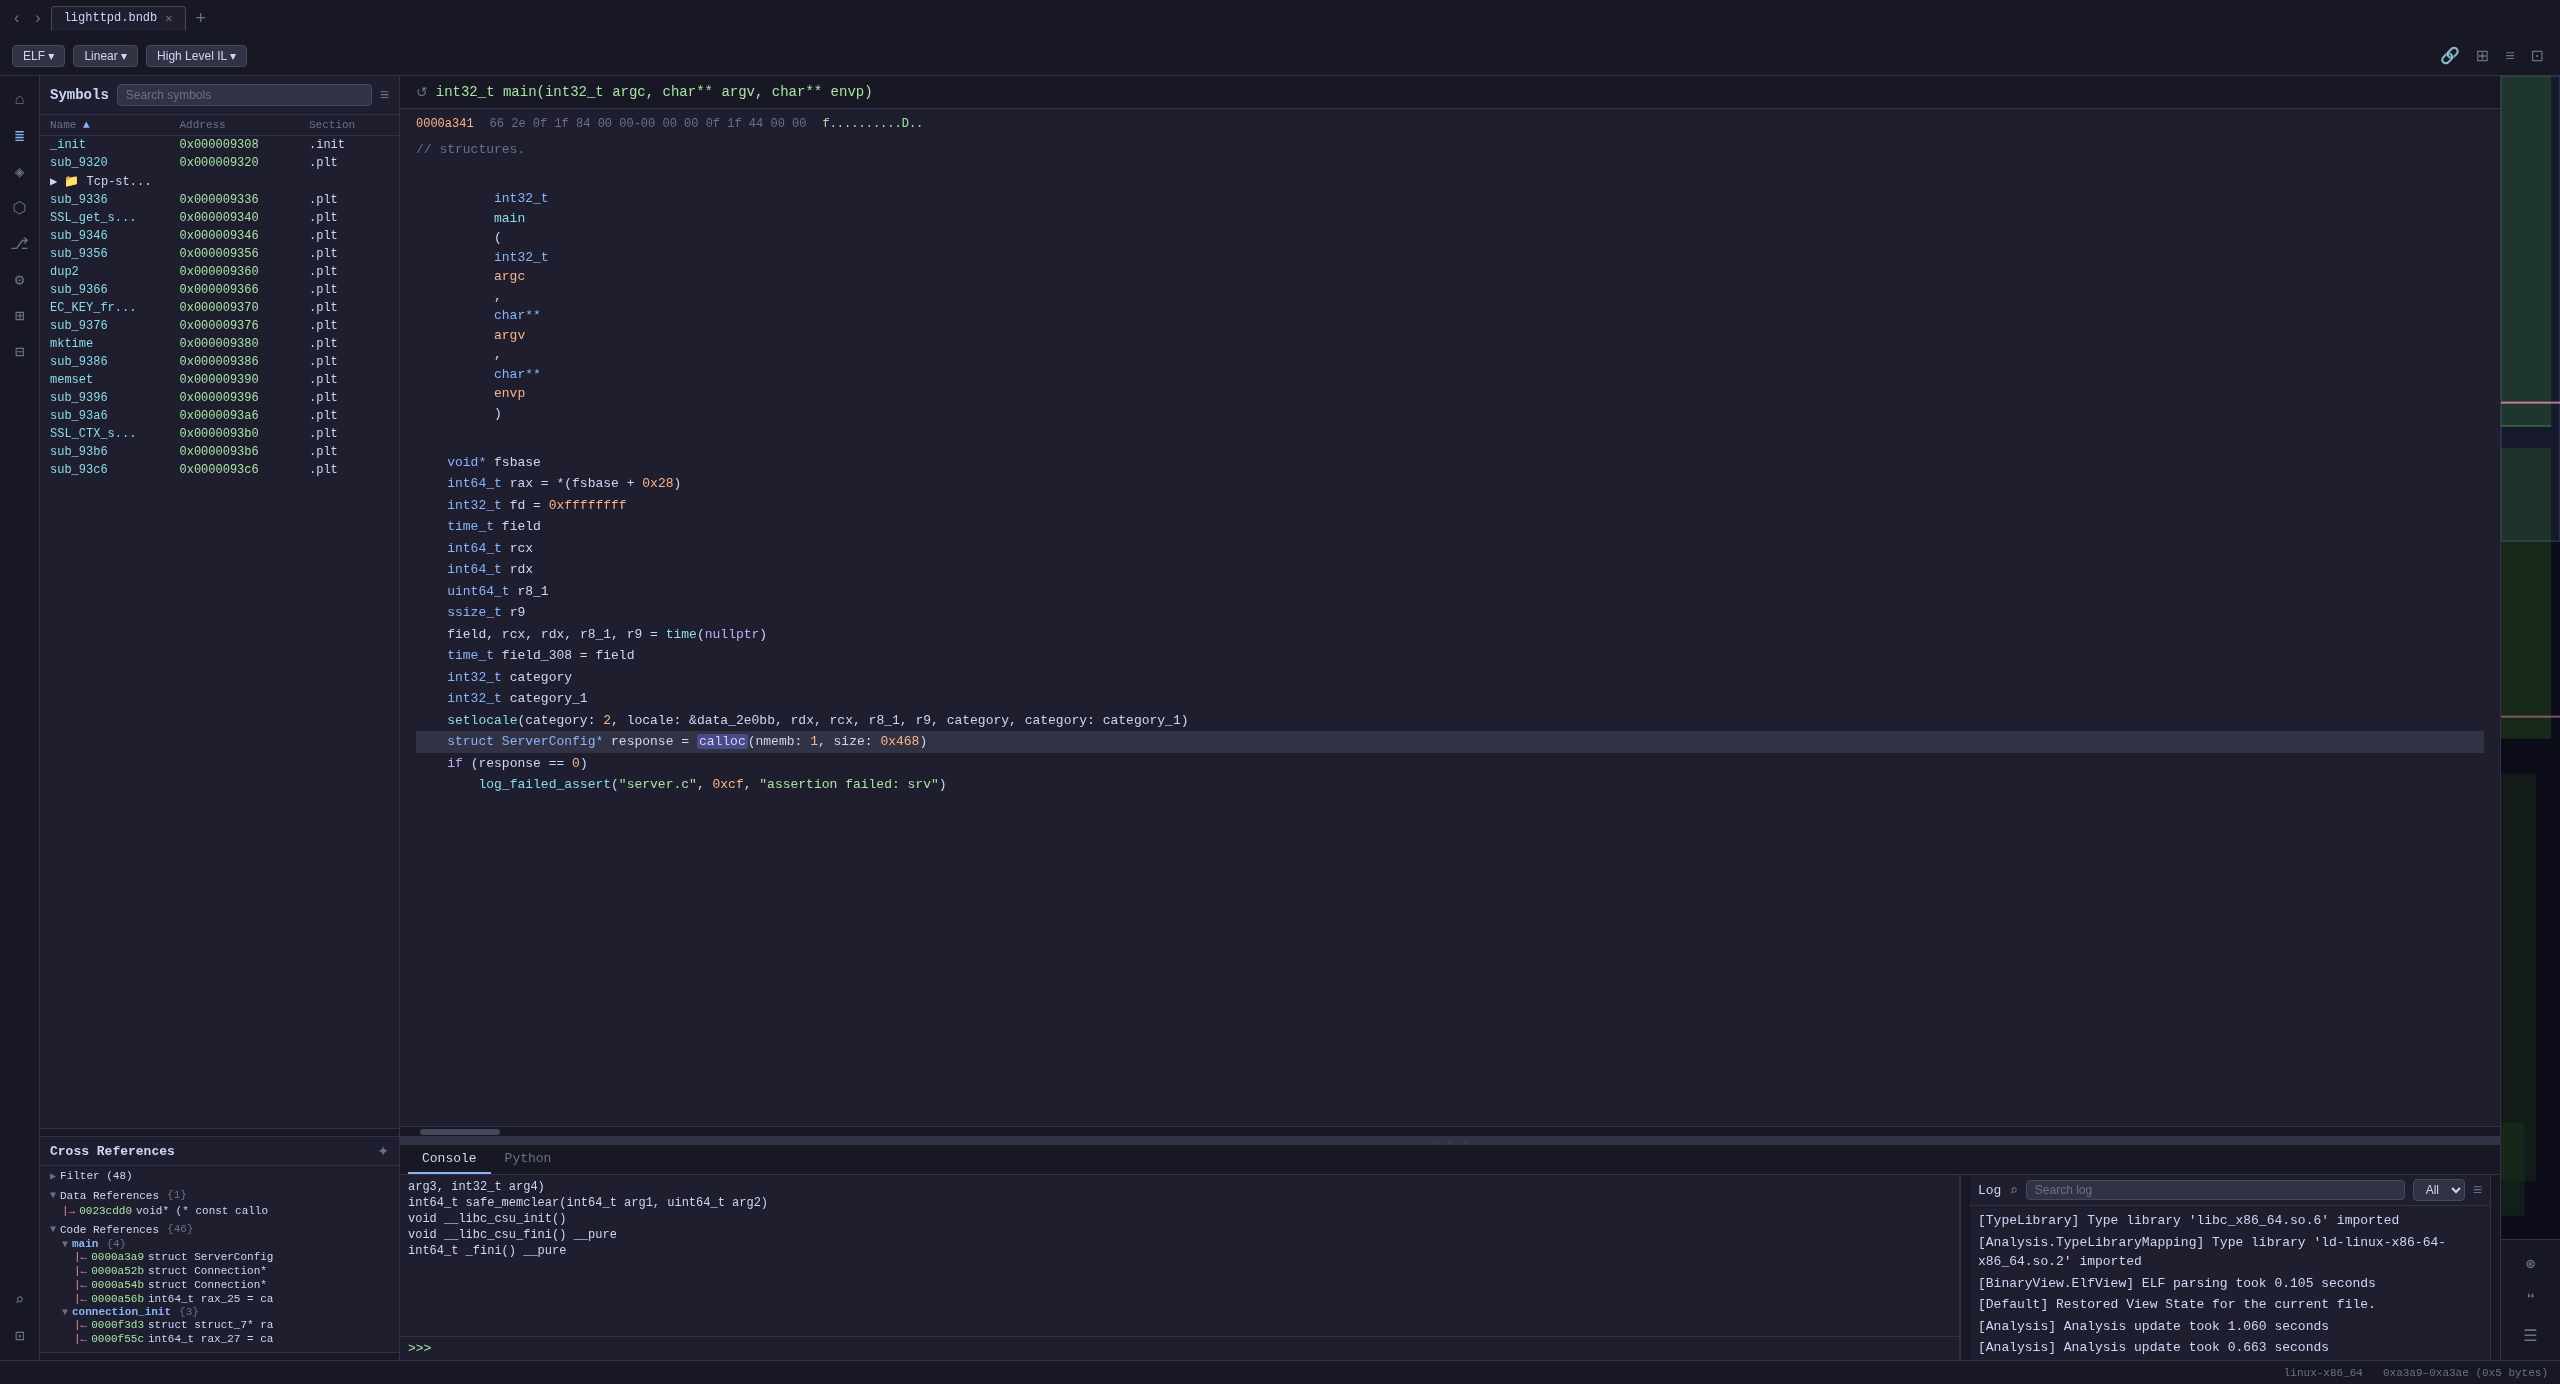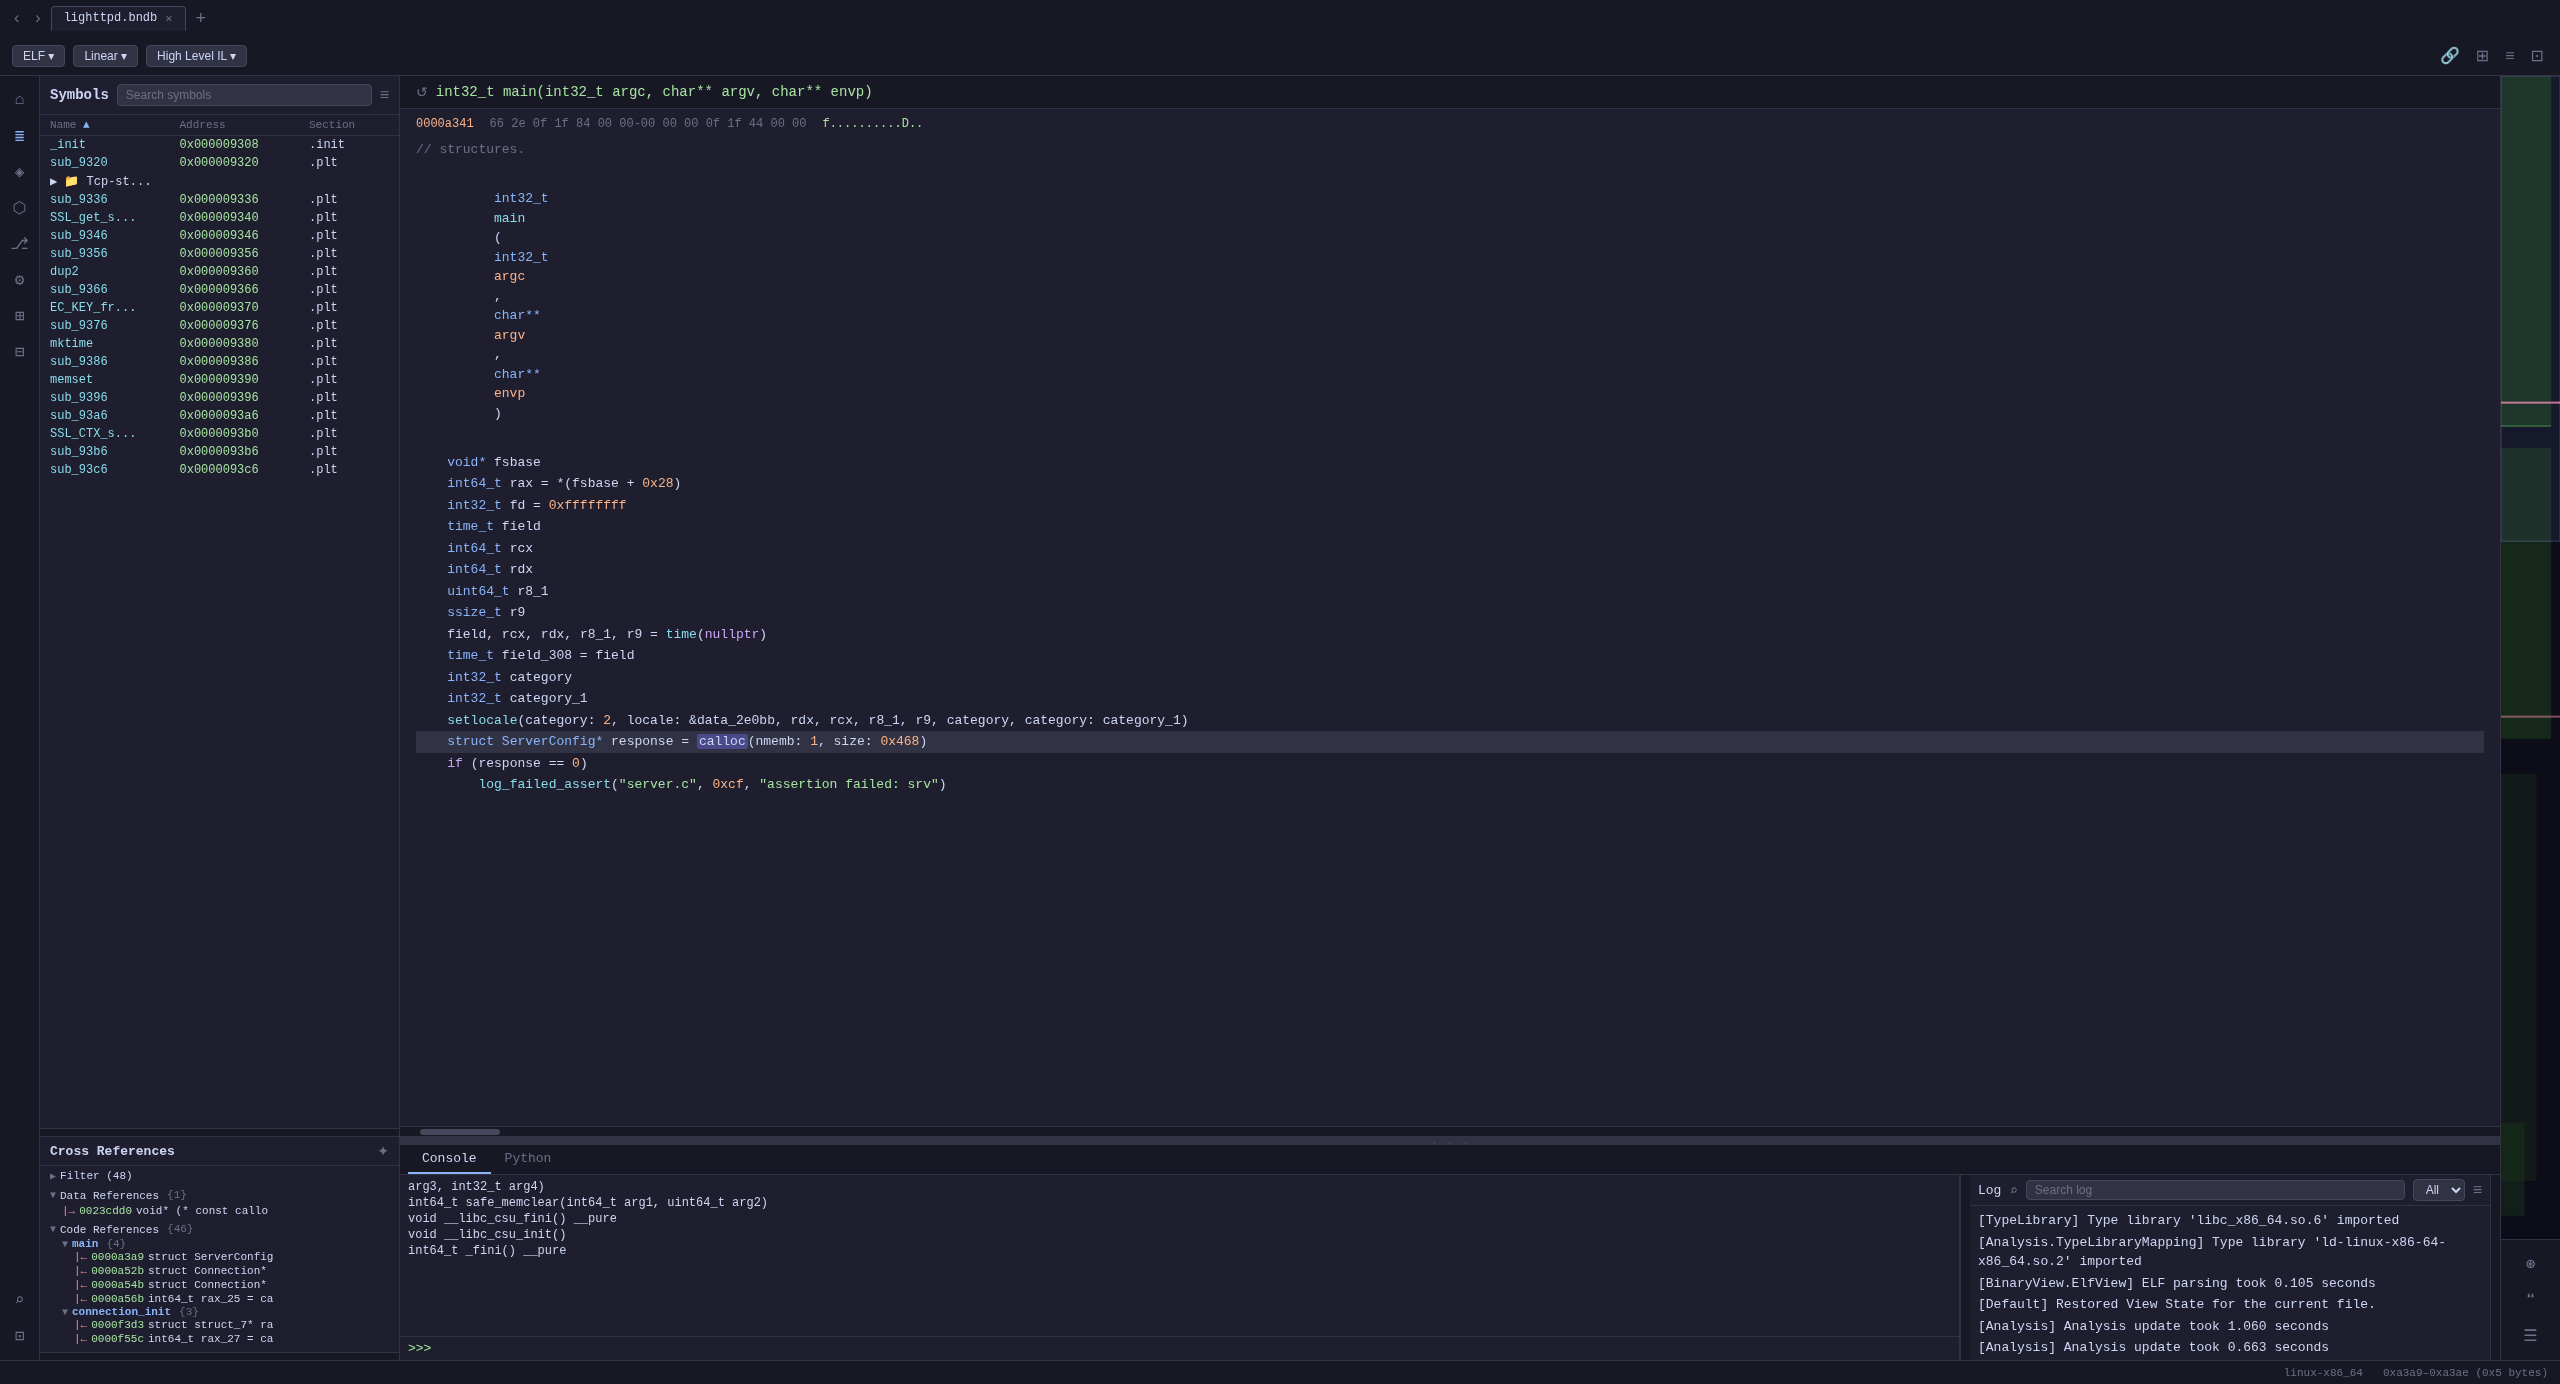--- a/index.html
+++ b/index.html
@@ -777,22 +777,22 @@
       <div class="bottom-tabs-header">
         <div class="bottom-tab active">Console</div>
         <div class="bottom-tab">Python</div>
       </div>
       <div class="bottom-layout">
 
         <div class="console-panel">
           <div class="console-content">
             <div class="console-line">arg3, int32_t arg4)</div>
             <div class="console-line">int64_t safe_memclear(int64_t arg1, uint64_t arg2)</div>
+            <div class="console-line">void __libc_csu_init()</div>
             <div class="console-line">void __libc_csu_fini() __pure</div>
-            <div class="console-line">void __libc_csu_init()</div>
             <div class="console-line">int64_t _fini() __pure</div>
           </div>
           <div class="console-input-row">
             <span class="console-prompt">&gt;&gt;&gt;</span>
             <input class="console-input" type="text" style="">
           </div>
         </div>
         <div class="console-scroll"></div>
 
         <div class="log-panel">

